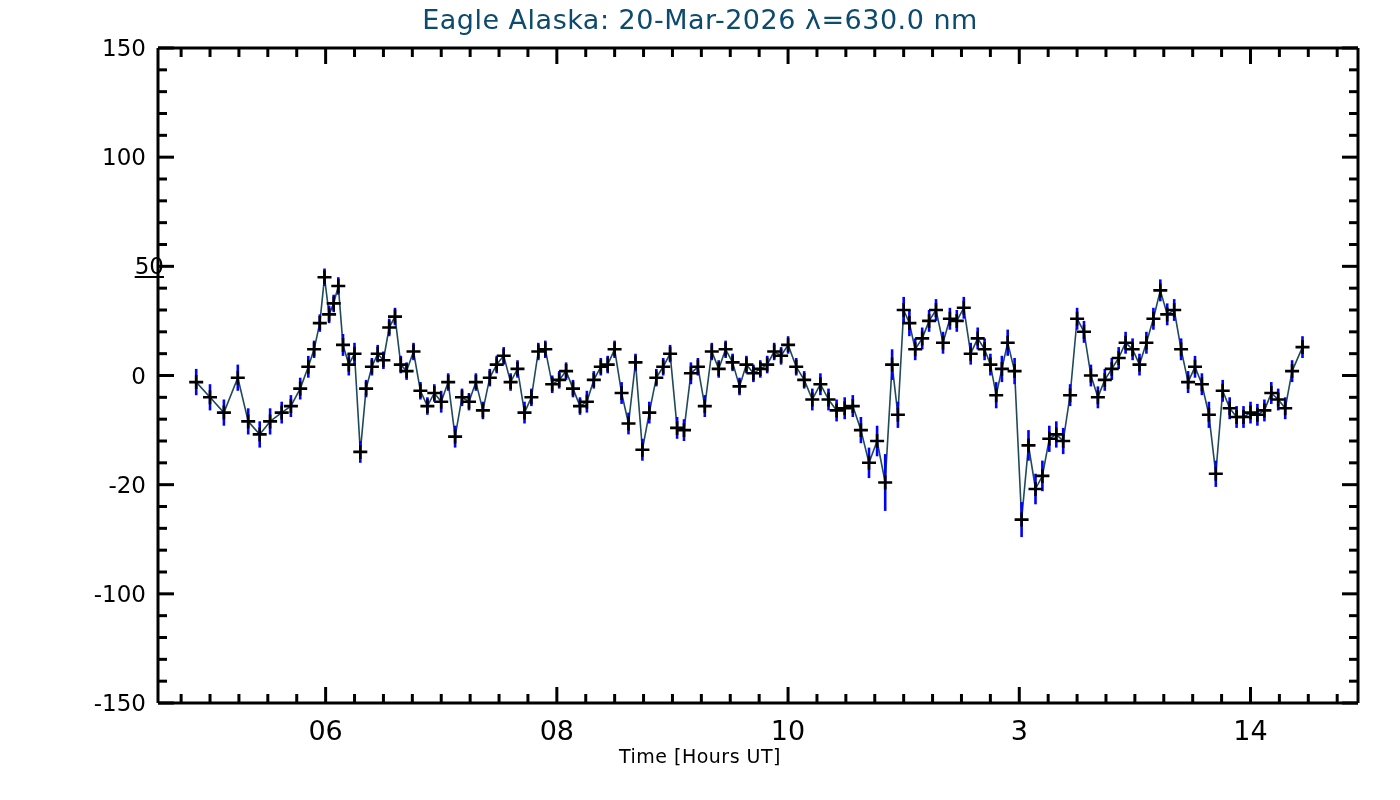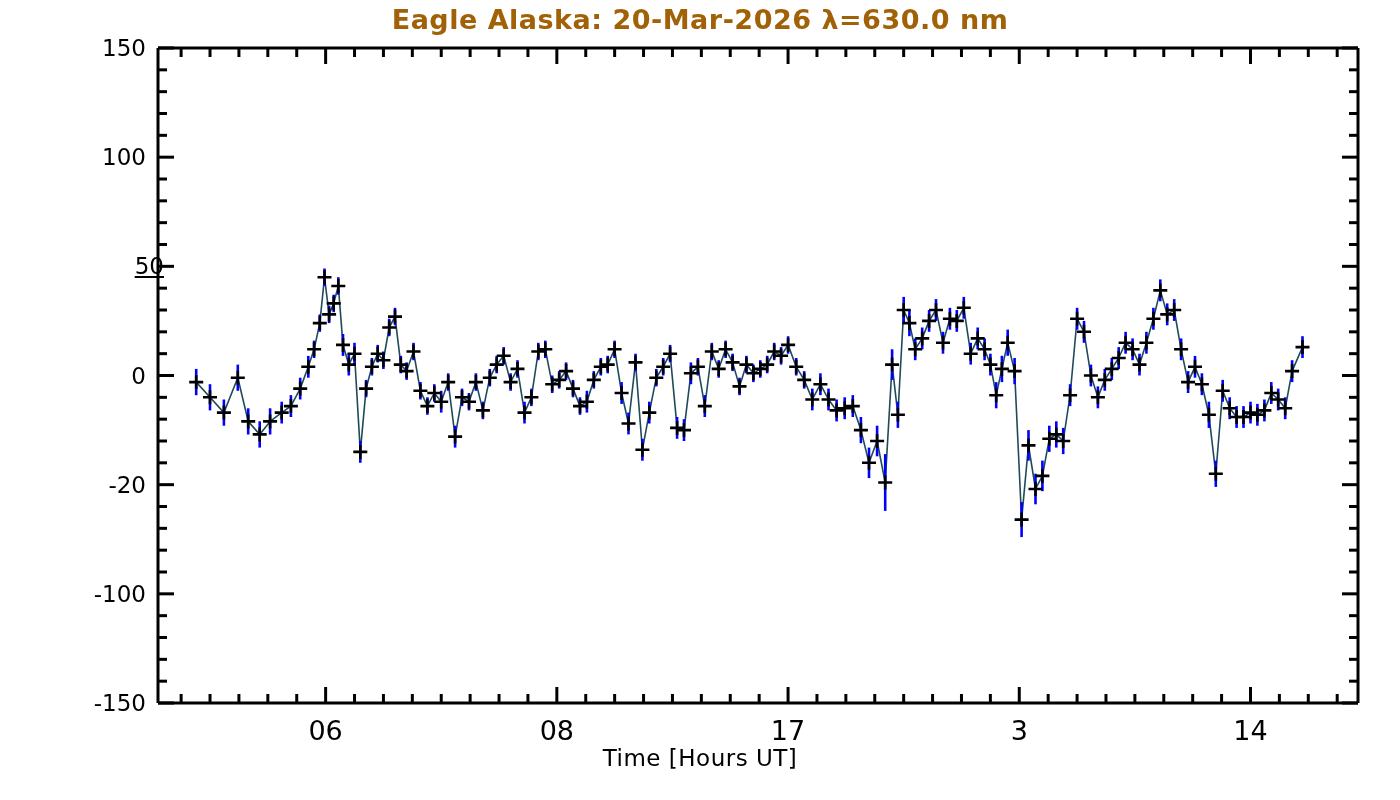--- a/index.html
+++ b/index.html
@@ -2,25 +2,25 @@
 <html><head>
 <meta charset="utf-8">
 <style>
   html,body{margin:0;padding:0;background:#ffffff;}
   body{width:1400px;height:800px;overflow:hidden;
        font-family:"DejaVu Sans","Liberation Sans",sans-serif;}
   #plot-root{position:relative;width:1400px;height:800px;background:#ffffff;}
 
   .title{
     position:absolute;left:0;top:4px;width:1400px;text-align:center;
-    font-size:27px;color:#a16207;letter-spacing:0.5px;font-weight:700;
+    font-size:27px;color:#0c4a6e;letter-spacing:0.5px;font-weight:400;
   }
   .xlabel{
     position:absolute;left:0;top:745px;width:1400px;text-align:center;
-    font-size:23px;color:#000;letter-spacing:0.5px;
+    font-size:19px;color:#000;letter-spacing:0.5px;
   }
   .ytick-label{
     position:absolute;text-align:right;font-size:23px;color:#000;
     width:120px;line-height:1;
   }
   .xtick-label{
     position:absolute;text-align:center;font-size:27px;color:#000;
     width:80px;line-height:1;
   }
   svg.canvas{position:absolute;left:0;top:0;}
@@ -509,18 +509,18 @@
       <div class="ytick-label" style="left: 26px; top: 582.833px;">-100</div>
       <div class="ytick-label" style="left: 26px; top: 473.667px;">-20</div>
       <div class="ytick-label" style="left: 26px; top: 364.5px;">0</div>
       <div class="ytick-label" style="left: 44px; top: 255.333px; text-decoration: underline;">50</div>
       <div class="ytick-label" style="left: 26px; top: 146.167px;">100</div>
       <div class="ytick-label" style="left: 26px; top: 37px;">150</div>
     </div>
   <div id="xtlabels">
       <div class="xtick-label" style="left: 285.63px; top: 717px;">06</div>
       <div class="xtick-label" style="left: 516.844px; top: 717px;">08</div>
-      <div class="xtick-label" style="left: 748.058px; top: 717px;">17</div>
+      <div class="xtick-label" style="left: 748.058px; top: 717px;">10</div>
       <div class="xtick-label" style="left: 979.272px; top: 717px;">3</div>
       <div class="xtick-label" style="left: 1210.49px; top: 717px;">14</div>
     </div>
 
 </div>
 
 </body></html>

